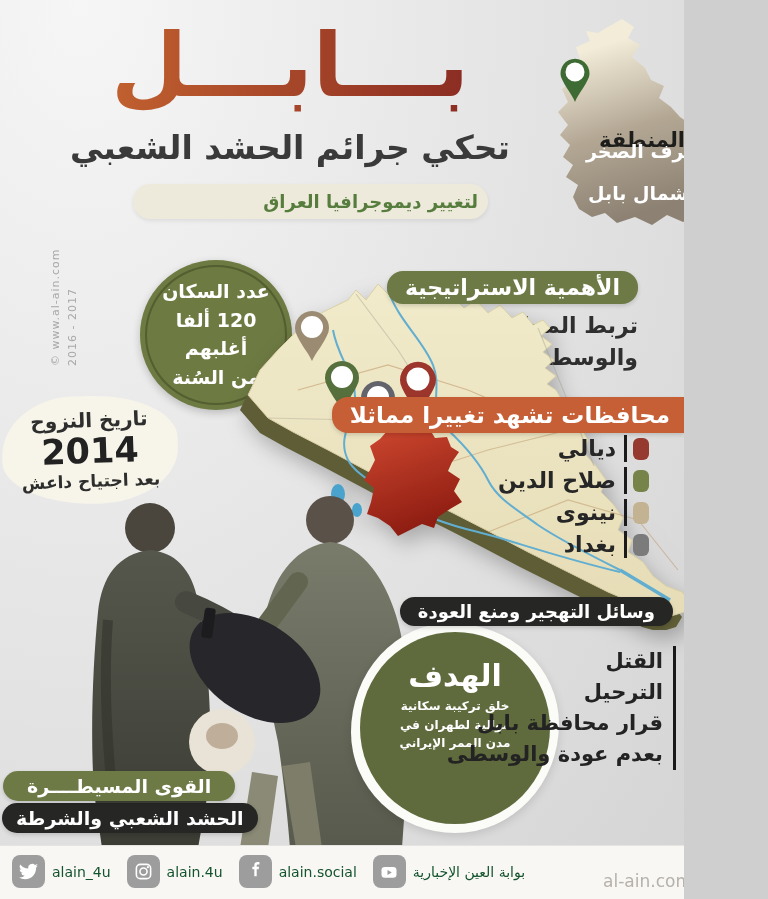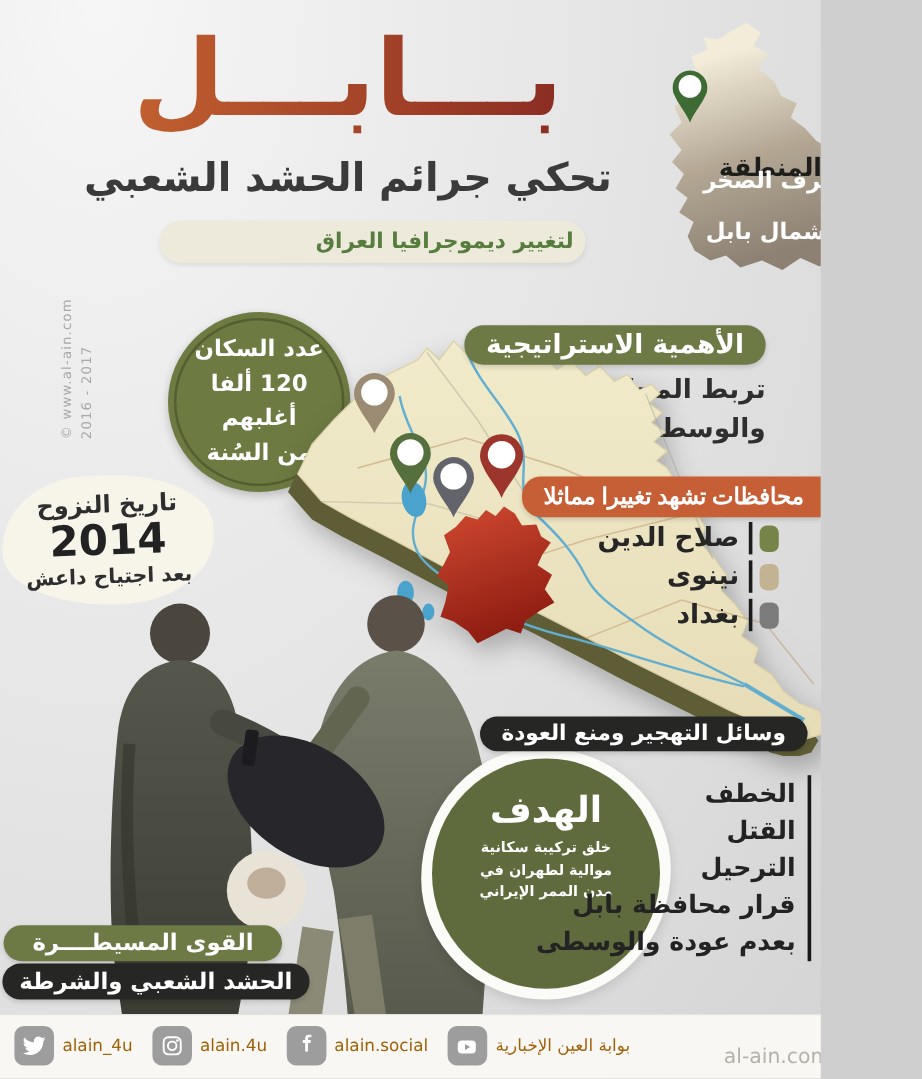--- a/index.html
+++ b/index.html
@@ -35,21 +35,21 @@
   .date-blob{position:absolute;left:2px;top:396px;width:176px;height:108px;background:#f7f4e9;
     border-radius:45% 55% 50% 60% / 60% 45% 55% 45%;transform:rotate(-2deg);
     text-align:center;padding-top:12px;z-index:4;}
   .date-blob .d1{font-size:20px;font-weight:800;color:#2e2e2e;}
   .date-blob .d2{font-size:35px;font-weight:800;color:#222;line-height:1.1;}
   .date-blob .d3{font-size:17px;font-weight:800;color:#2e2e2e;}
   
   .badge{position:absolute;color:#fff;font-weight:800;border-radius:16px;
     padding:4px 18px;white-space:nowrap;z-index:6;box-shadow:0 2px 4px rgba(0,0,0,.15);}
   .b-strategic{top:271px;right:46px;font-size:22px;}
-  .b-similar{top:397px;right:0;font-size:19px;border-radius:16px 0 0 16px;padding:5px 14px 5px 18px;font-family:Liberation Serif, serif;}
+  .b-similar{top:397px;right:0;font-size:23px;border-radius:16px 0 0 16px;padding:5px 14px 5px 18px;}
   .b-methods{top:597px;right:11px;font-size:18px;}
   .b-forces1{top:771px;left:3px;font-size:19px;padding:4px 24px;}
   .b-forces2{top:803px;left:2px;font-size:19px;padding:4px 14px;}
   .strategic-text{position:absolute;top:310px;right:46px;width:280px;direction:rtl;text-align:right;
     font-size:22px;font-weight:800;color:#2f2f2f;line-height:1.45;}
   .strategic-text .l2{margin-left:0;padding-left:14px;}
   
   .legend{position:absolute;top:437px;right:35px;direction:rtl;z-index:6;}
   .legend .row{display:flex;align-items:center;margin-bottom:9px;height:23px;}
   .legend .bullet{width:16px;height:22px;border-radius:6px;margin-left:6px;}
@@ -70,21 +70,21 @@
   
   .map{position:absolute;left:238px;top:270px;width:472px;height:360px;z-index:2;
     filter:drop-shadow(5px 9px 10px rgba(0,0,0,.25));}
   
   .footer{position:absolute;left:0;bottom:0;width:768px;height:54px;background:#f8f7f4;
     border-top:1px solid #e6e4e0;z-index:8;}
   .socials{position:absolute;left:12px;top:9px;display:flex;align-items:center;gap:16px;}
   .soc{display:flex;align-items:center;gap:7px;}
   .soc .ic{width:33px;height:33px;border-radius:8px;background:#9d9d9d;display:flex;
     align-items:center;justify-content:center;}
-  .soc .lb{font-size:14px;color:#a16207;}
+  .soc .lb{font-size:14px;color:#14532d;}
   .site{position:absolute;right:76px;top:25px;font-size:17px;color:#b5b1ab;}
   .logo{position:absolute;right:6px;top:0px;width:60px;height:54px;}
 </style>
 </head>
 <body>
 
 <div class="stage">
 
   <div class="title" dir="rtl">بـــابـــل</div>
   <div class="subtitle" dir="rtl">تحكي جرائم الحشد الشعبي</div>
@@ -202,39 +202,43 @@
 
   <div class="badge b-strategic" dir="rtl" style="background: rgb(109, 122, 69);">الأهمية الاستراتيجية</div>
   <div class="strategic-text">
     <div>تربط المحافظات الغربية</div>
     <div class="l2">والوسطى والجنوبية</div>
   </div>
 
   <div class="badge b-similar" dir="rtl" style="background: rgb(199, 95, 54);">محافظات تشهد تغييرا مماثلا</div>
   <div class="legend">
     <div class="row">
+      <span class="bullet" style="background: rgb(150, 58, 48);"></span>
+      <span class="vline"></span>
+      <span class="lab">ديالي</span>
+    </div>
+    <div class="row">
       <span class="bullet" style="background: rgb(118, 132, 74);"></span>
       <span class="vline"></span>
       <span class="lab">صلاح الدين</span>
     </div>
     <div class="row">
       <span class="bullet" style="background: rgb(195, 179, 147);"></span>
       <span class="vline"></span>
       <span class="lab">نينوى</span>
     </div>
     <div class="row">
       <span class="bullet" style="background: rgb(123, 123, 123);"></span>
       <span class="vline"></span>
       <span class="lab">بغداد</span>
     </div>
   </div>
 
   <div class="badge b-methods" dir="rtl" style="background: rgb(38, 38, 36);">وسائل التهجير ومنع العودة</div>
   <div class="methods">
-    <div class="mi">الخطف</div>
     <div class="mi">القتل</div>
     <div class="mi">الترحيل</div>
     <div class="mi">قرار محافظة بابل</div>
     <div class="mi">بعدم عودة والوسطى</div>
   </div>
 
   <svg class="photo" viewBox="0 0 492 358">
     <defs>
       <linearGradient id="solL" x1="0" y1="0" x2="0" y2="1">
         <stop offset="0" stop-color="#56574c"></stop>

